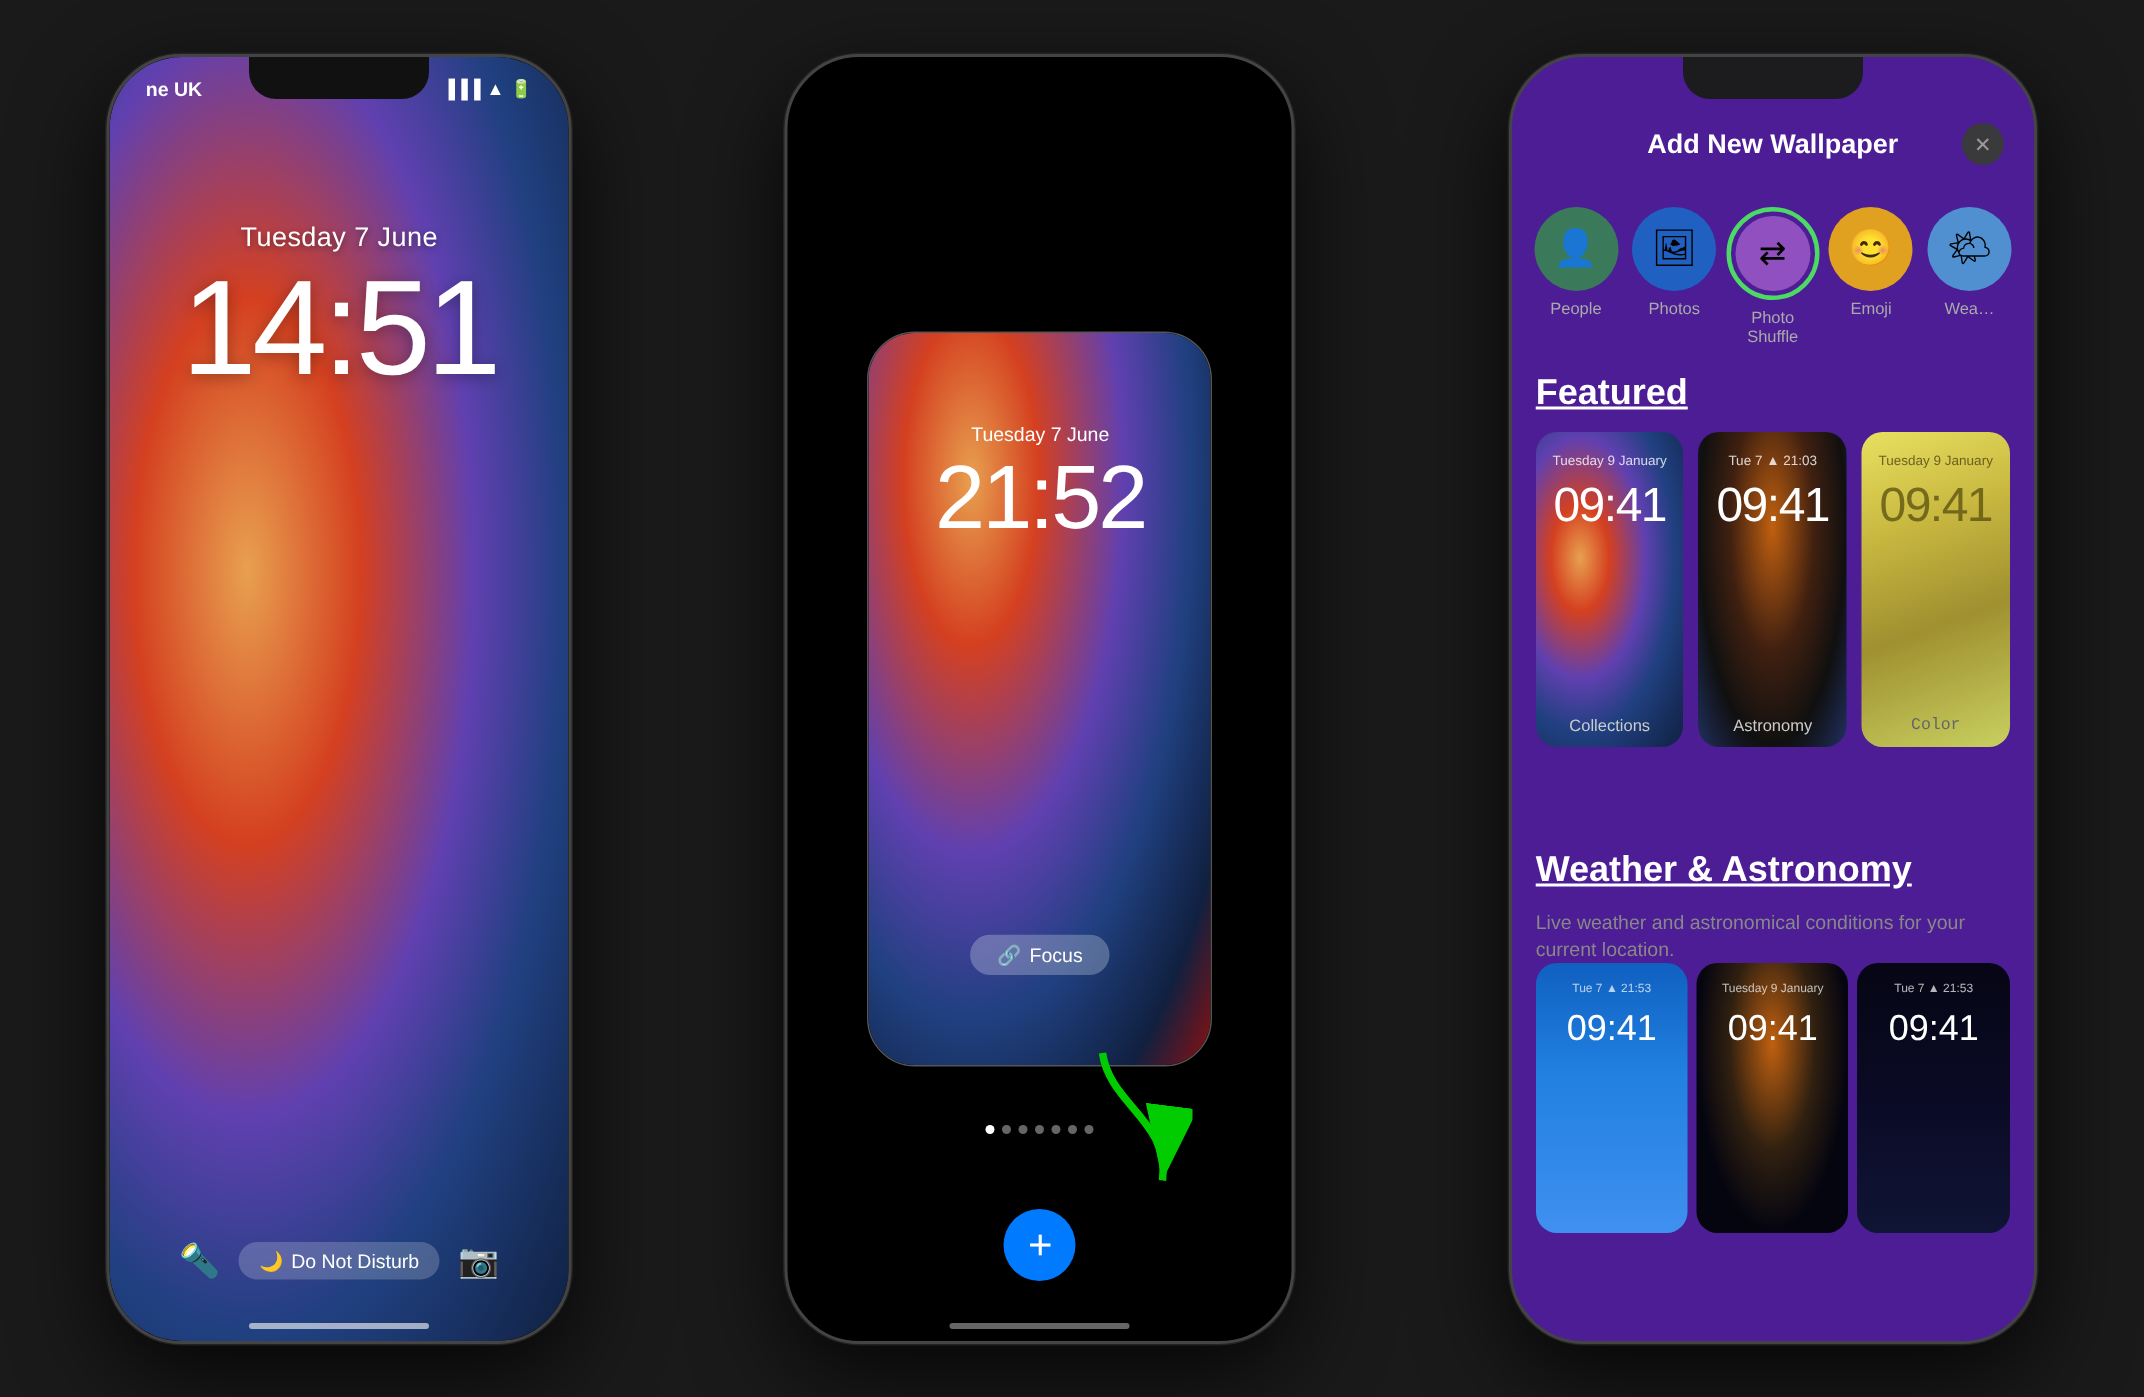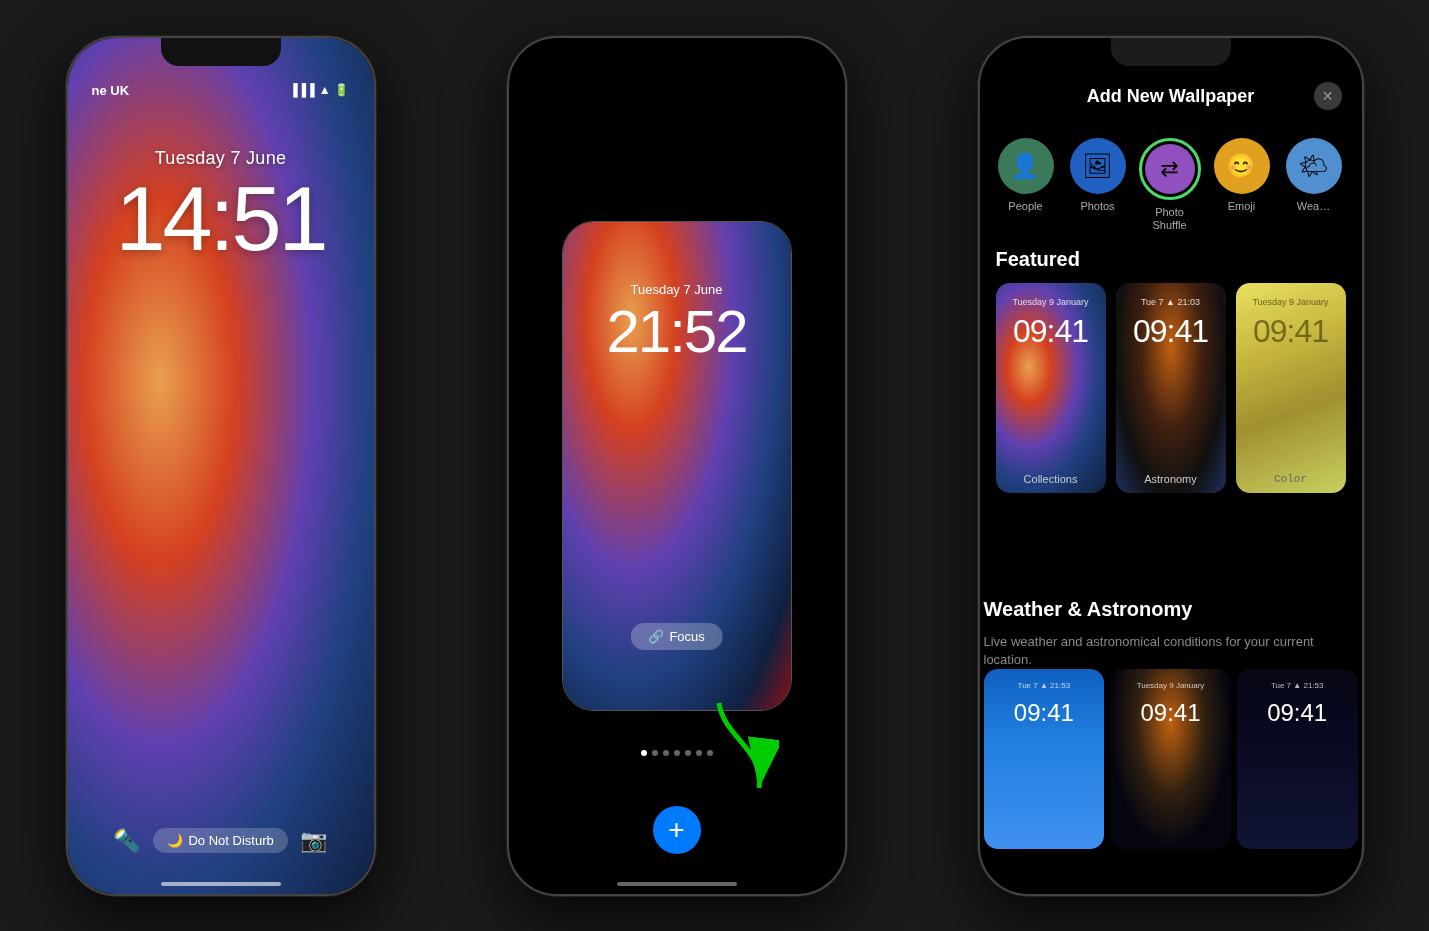--- a/index.html
+++ b/index.html
@@ -50,21 +50,20 @@
     }
     .phone1-status {
       position: absolute;
       top: 14px;
       left: 0; right: 0;
       display: flex;
       justify-content: space-between;
       align-items: center;
       padding: 0 24px;
       z-index: 5;
-      margin-top: 31px;
     }
     .phone1-carrier {
       color: #fff;
       font-size: 13px;
       font-weight: 600;
     }
     .status-icons {
       display: flex;
       gap: 4px;
       align-items: center;
@@ -282,23 +281,23 @@
       transform: translateX(-50%);
       width: 120px; height: 4px;
       background: rgba(255,255,255,0.4);
       border-radius: 2px;
       z-index: 5;
     }
 
     
     .phone3-frame {
       position: relative;
-      width: 386px;
+      width: 352px;
       height: 860px;
-      background: #000000;
+      background: #4c1d95;
       border-radius: 50px;
       border: 2px solid #444;
       overflow: hidden;
       box-shadow: 0 0 0 1px #222, 0 20px 60px rgba(0,0,0,0.8);
     }
     .phone3-frame::before {
       content: '';
       position: absolute;
       top: 0; left: 50%;
       transform: translateX(-50%);
@@ -374,23 +373,24 @@
     
     .featured-section {
       position: absolute;
       top: 210px;
       left: 0; right: 0;
       z-index: 5;
       padding: 0 16px;
     }
     .section-title {
       color: #fff;
-      font-size: 20px;
+      font-size: 24px;
       font-weight: 700;
       margin-bottom: 12px;
+      text-decoration: underline;
     }
     .featured-grid {
       display: flex;
       gap: 10px;
     }
     .featured-card {
       flex: 1;
       border-radius: 14px;
       overflow: hidden;
       position: relative;
@@ -428,24 +428,24 @@
       bottom: 8px;
       width: 100%;
       text-align: center;
       color: #ccc;
       font-size: 11px;
     }
 
     
     .weather-section {
       position: absolute;
-      top: 560px;
+      top: 528px;
       left: 0; right: 0;
       z-index: 5;
-      padding: 0 4px;
+      padding: 0 16px;
     }
     .weather-desc {
       color: #888;
       font-size: 13px;
       line-height: 1.4;
     }
     .weather-grid {
       display: flex;
       gap: 6px;
     }

